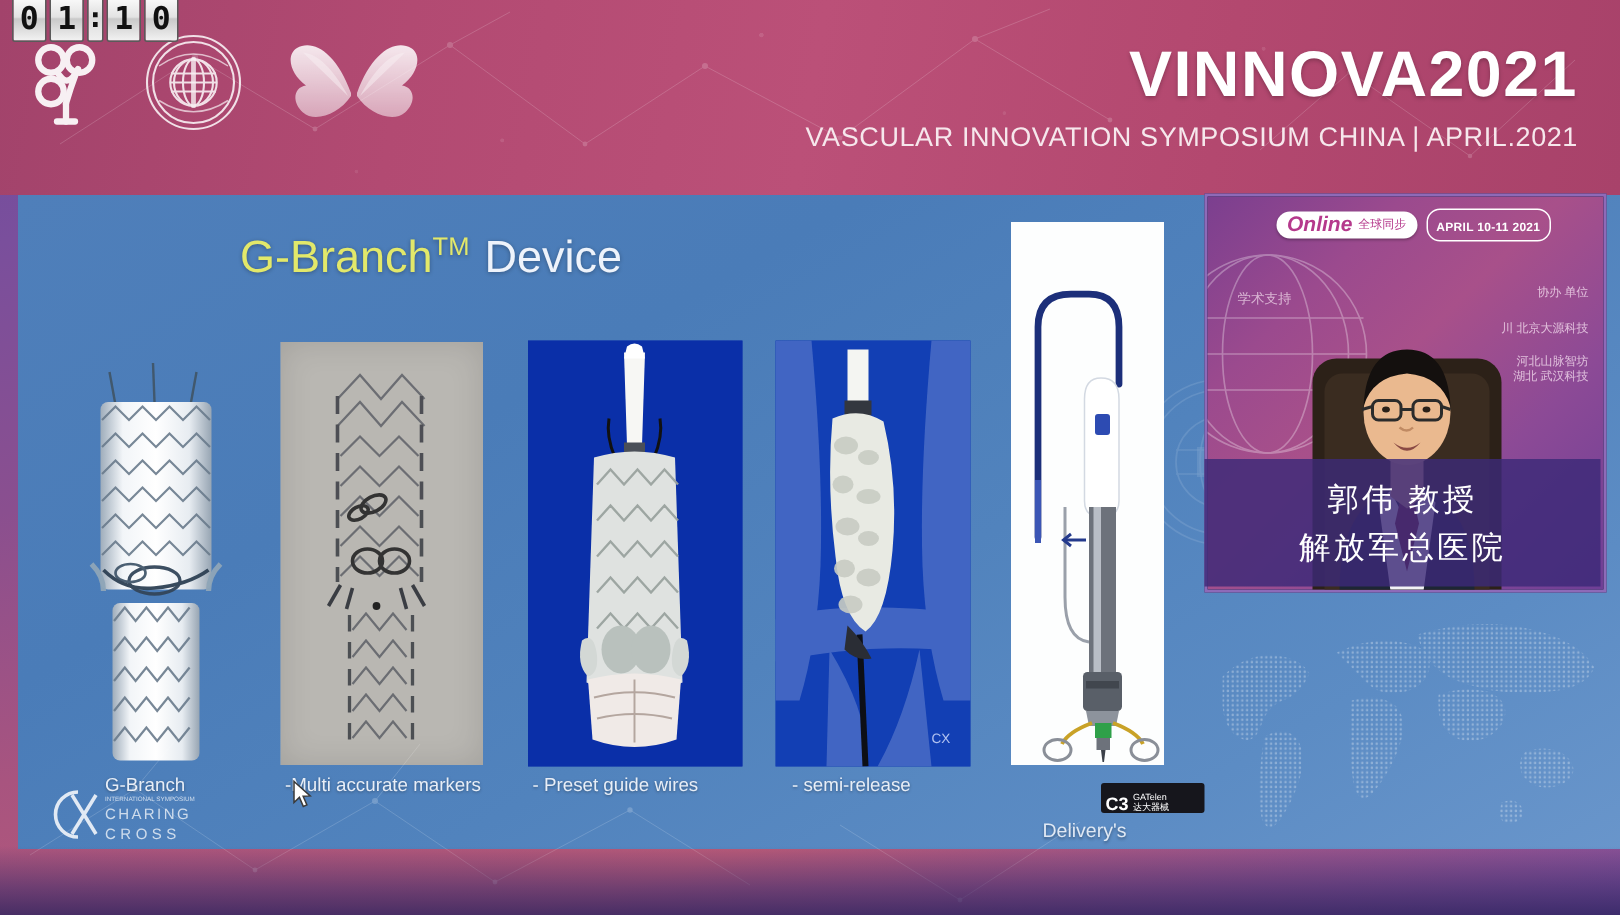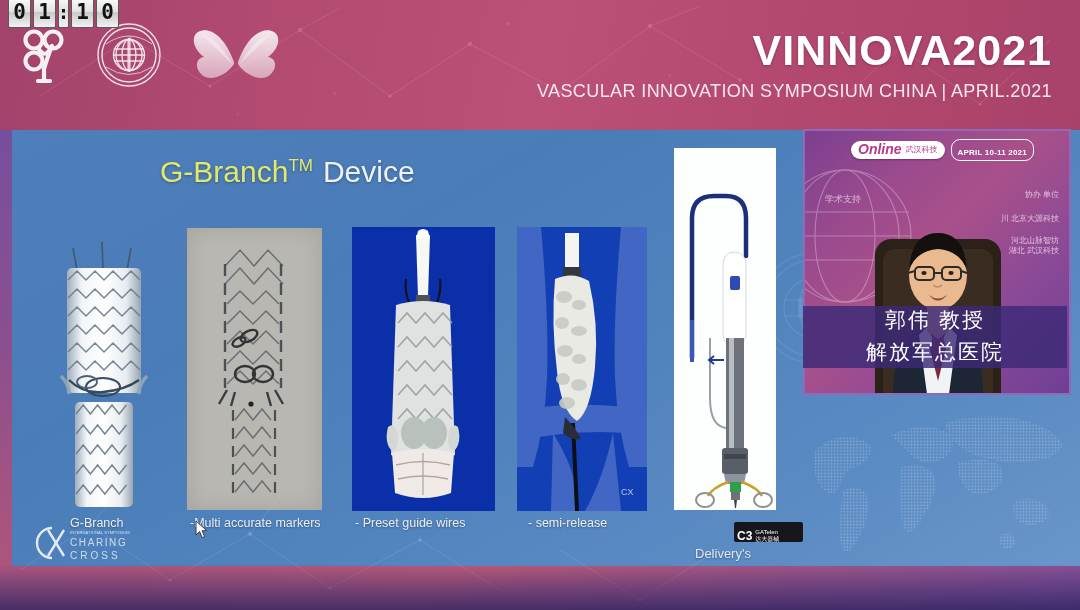--- a/index.html
+++ b/index.html
@@ -96,22 +96,22 @@
   #online-pill .ol-en{color:#b5398c;font-size:14px;font-weight:bold;font-style:italic;line-height:1.1;}
   #online-pill .ol-cn{color:#b5398c;font-size:8px;line-height:1.1;}
   #date-pill{border:1px solid #ffffff;border-radius:9px;padding:1px 6px;}
   #date-pill span{color:#ffffff;font-size:8px;font-weight:bold;letter-spacing:.2px;}
   .v-cn-left{position:absolute;left:20px;color:#f0d8ea;font-size:9px;opacity:.75;}
   .v-cn-right{position:absolute;right:10px;color:#f3dcee;font-size:8px;opacity:.8;text-align:right;}
   #chair{position:absolute;left:70px;top:108px;width:126px;height:155px;background:#2c2118;border-radius:16px 16px 0 0;}
   #chair-inner{position:absolute;left:8px;top:10px;width:110px;height:145px;background:#3a2c20;border-radius:12px 12px 0 0;}
   #person{position:absolute;left:84px;top:78px;width:98px;height:185px;}
 
-  #speaker-name-box{position:absolute;left:803px;top:306px;width:264px;height:62px;
-    background:rgba(60,42,120,.82);display:flex;flex-direction:column;align-items:center;gap:4px;}
+  #speaker-name-box{position:absolute;left:803px;top:306px;width:264px;height:85px;
+    background:rgba(60,42,120,.82);display:flex;flex-direction:column;align-items:center;justify-content:center;gap:4px;}
   #speaker-name{color:#ffffff;font-size:21px;letter-spacing:2px;}
   #speaker-org{color:#ffffff;font-size:21px;letter-spacing:2px;}
 
   
   #worldmap{position:absolute;left:795px;top:405px;width:285px;height:165px;opacity:.30;}
   #bottom-shade{position:absolute;left:0;bottom:0;width:1080px;height:46px;
     background:linear-gradient(180deg,rgba(60,45,110,0) 0%,rgba(55,42,105,.55) 60%,rgba(45,35,95,.8) 100%);}
   #bg-net{position:absolute;left:0;top:430px;width:1080px;height:180px;opacity:.25;}
 </style>
 </head>
@@ -519,21 +519,21 @@
         <circle cx="80" cy="80" r="66"></circle>
         <ellipse cx="80" cy="80" rx="30" ry="66"></ellipse>
         <ellipse cx="80" cy="80" rx="54" ry="66"></ellipse>
         <path d="M16,56 H144 M14,80 H146 M16,104 H144"></path>
       </g>
     </svg>
 
     <div id="online-bar">
       <div id="online-pill">
         <span class="ol-en">Online</span>
-        <span class="ol-cn">武汉科技</span>
+        <span class="ol-cn">全球同步</span>
       </div>
       <div id="date-pill">
         <span>APRIL 10-11 2021</span>
       </div>
     </div>
 
     <div class="v-cn-left" style="top:62px;">学术支持</div>
     <div class="v-cn-right" style="top:58px;">协办 单位</div>
     <div class="v-cn-right" style="top:82px;">川 北京大源科技</div>
     <div class="v-cn-right" style="top:104px;">河北山脉智坊</div>

